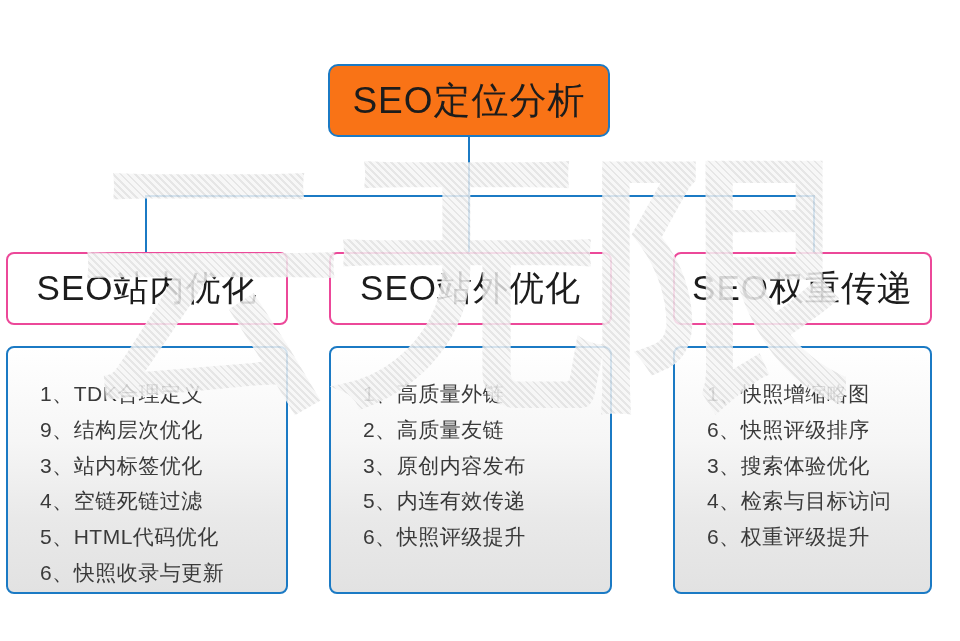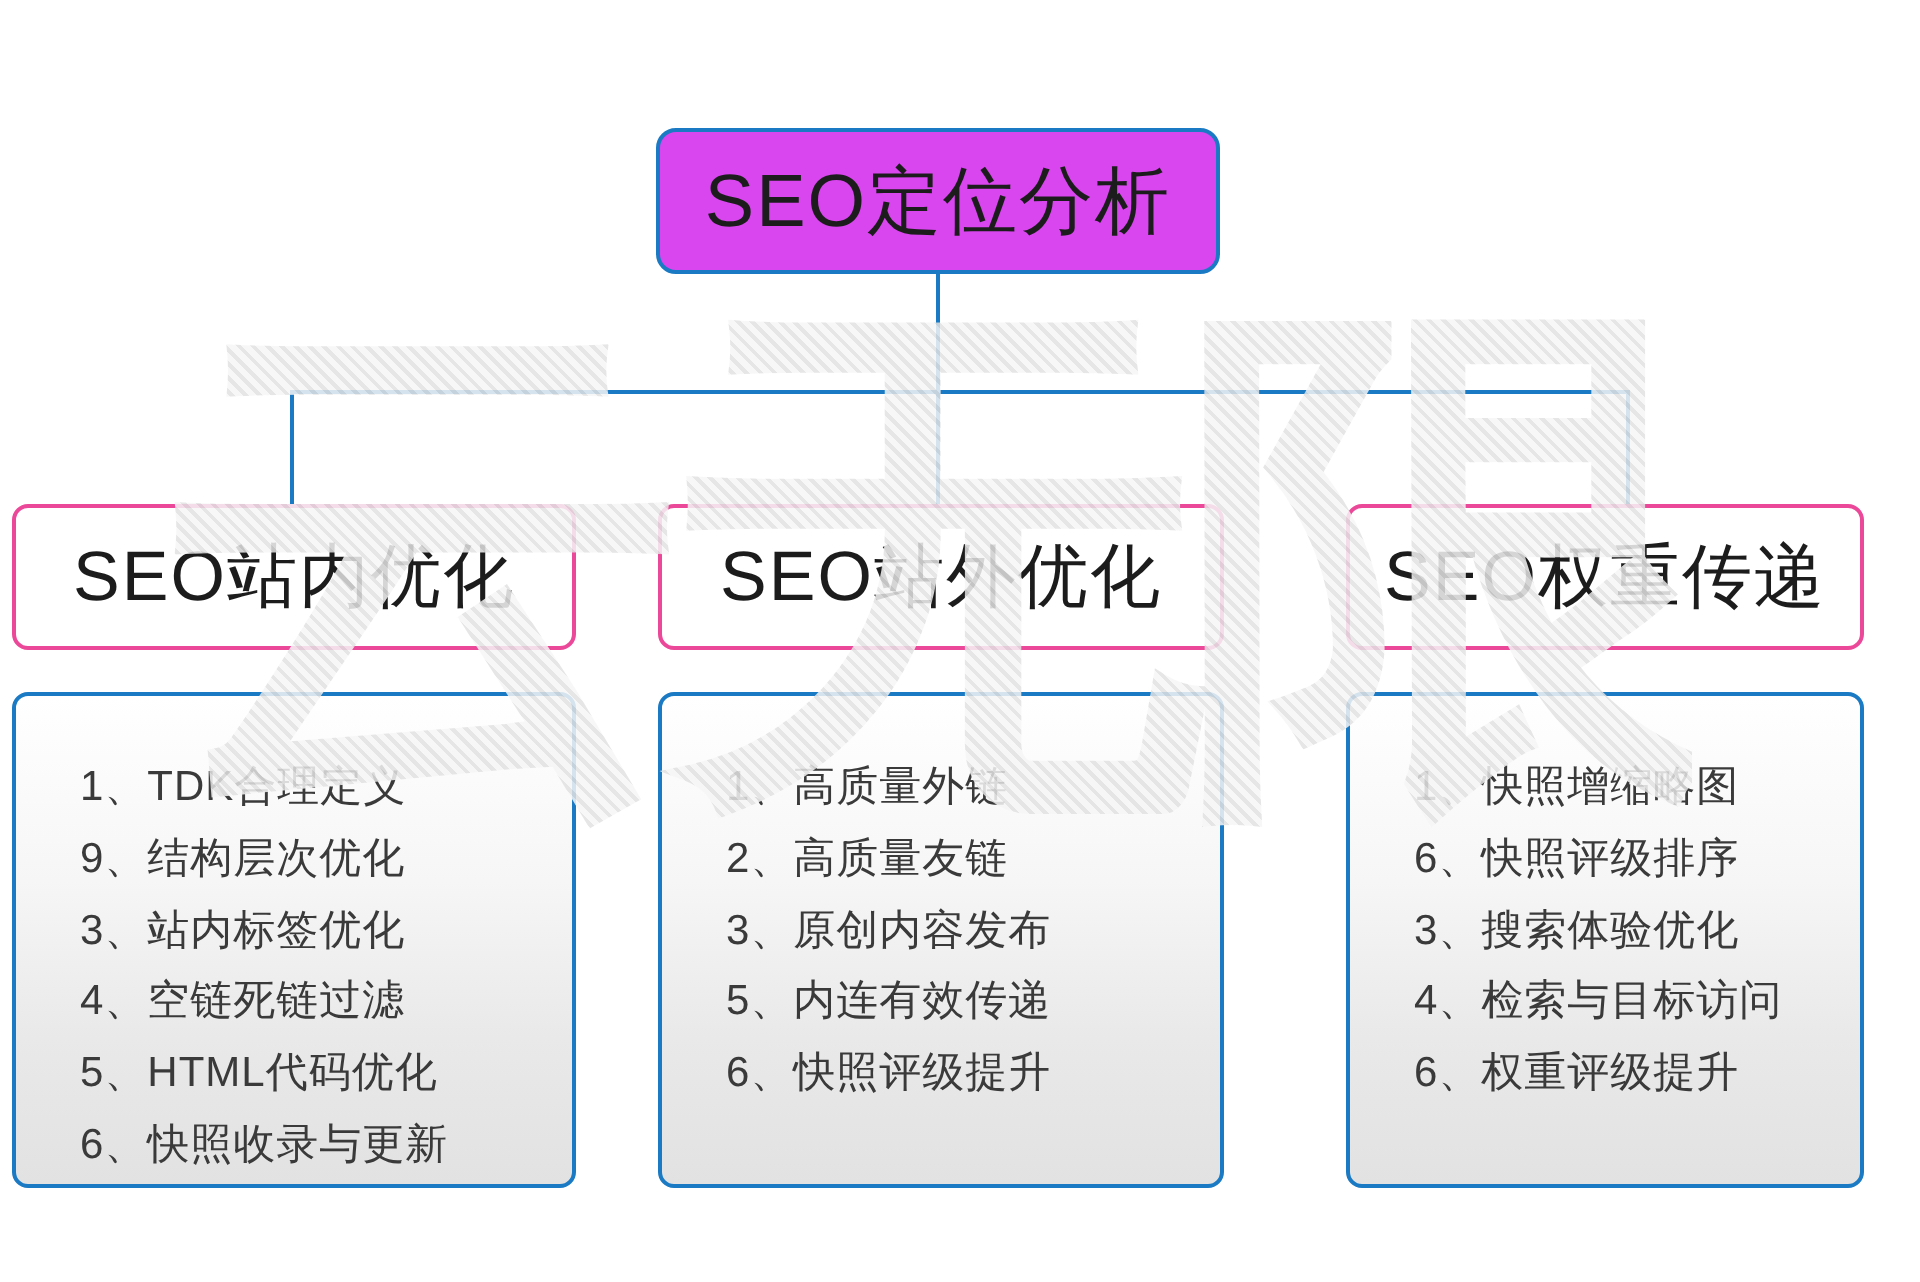--- a/index.html
+++ b/index.html
@@ -17,21 +17,21 @@
   }
 
   
   .top-box {
     position: absolute;
     left: 328px;
     top: 64px;
     width: 282px;
     height: 73px;
     box-sizing: border-box;
-    background: #d946ef;
+    background: #f97316;
     border: 2px solid #1b7ac4;
     border-radius: 10px;
     display: flex;
     align-items: center;
     justify-content: center;
     font-size: 37px;
     font-weight: 400;
     color: #1c1c1c;
     letter-spacing: 1px;
     z-index: 2;

